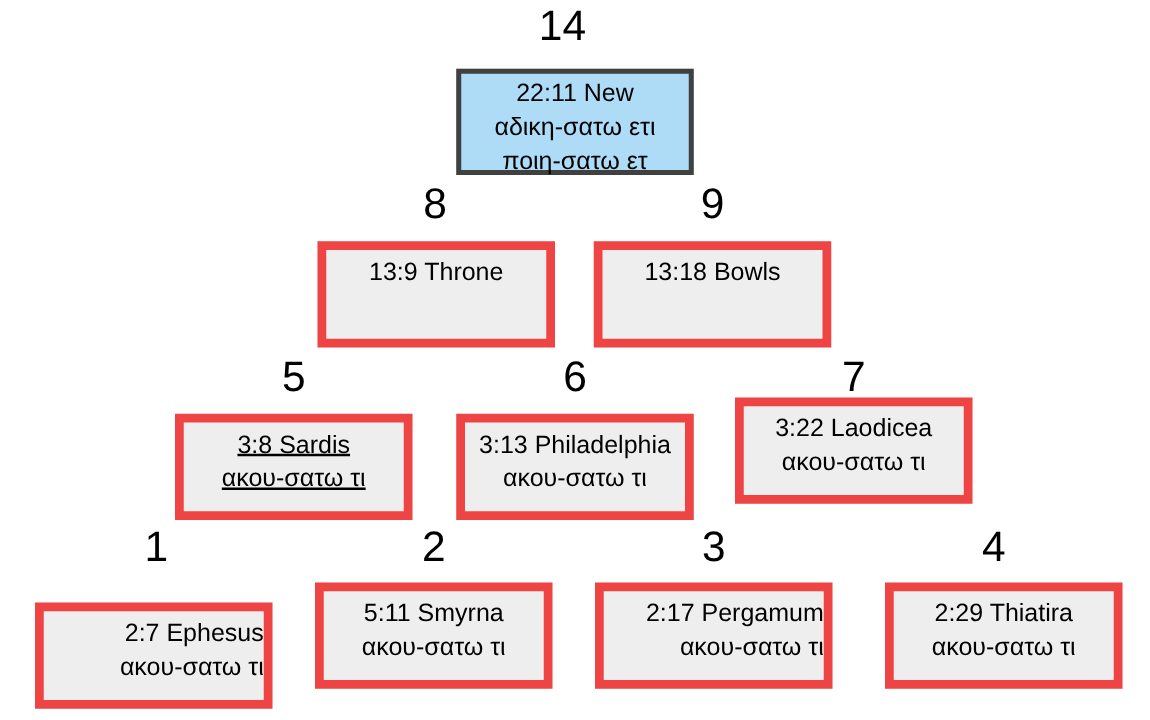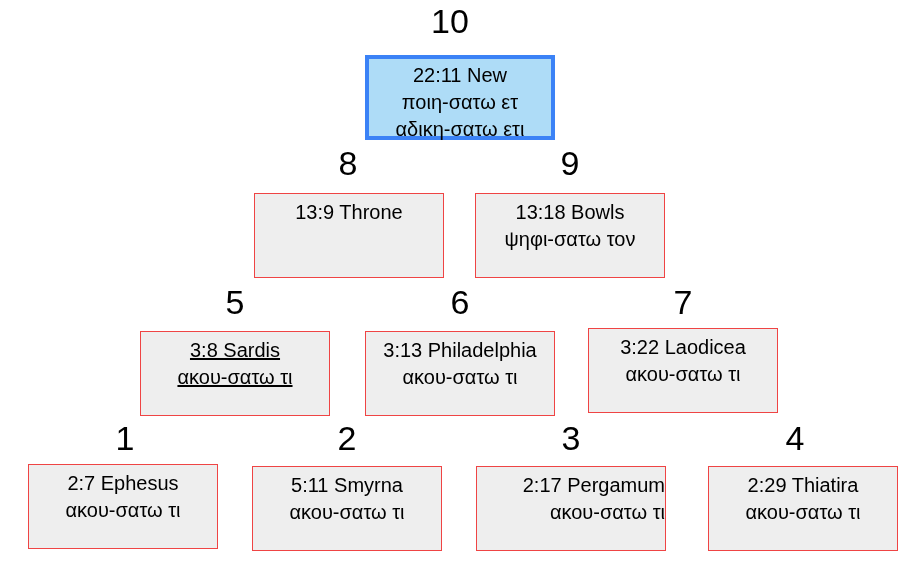--- a/index.html
+++ b/index.html
@@ -22,77 +22,76 @@
     line-height: 38px;
     color: #000000;
     white-space: nowrap;
   }
   .box {
     position: absolute;
     width: 190px;
     height: 85px;
     box-sizing: border-box;
     background: #eeeeee;
-    border: 1px solid #ef4444;
+    border: 7px solid #ef4444;
     text-align: center;
     color: #000000;
     font-size: 20px;
     line-height: 27px;
     padding-top: 5px;
     white-space: nowrap;
   }
   .box.blue {
     background: #aedcf7;
-    border: 4px solid #3b82f6;
+    border: 4px solid #404040;
     padding-top: 3px;
   }
 </style>
 </head>
 <body>
 
 <div class="canvas">
 
-  <div class="num" style="left:450px; top:2px;">10</div>
+  <div class="num" style="left:450px; top:2px;">14</div>
   <div class="box blue" style="left:365px; top:55px;">
     <div>22:11 New</div>
+    <div>αδικη-σατω ετι</div>
     <div>ποιη-σατω ετ</div>
-    <div>αδικη-σατω ετι</div>
   </div>
 
   <div class="num" style="left:348px; top:144px;">8</div>
   <div class="box" style="left:254px; top:193px;">
     <div>13:9 Throne</div>
   </div>
 
   <div class="num" style="left:570px; top:144px;">9</div>
   <div class="box" style="left:475px; top:193px;text-align:center;">
     <div>13:18 Bowls</div>
-    <div>ψηφι-σατω τον</div>
   </div>
 
   <div class="num" style="left:235px; top:283px;">5</div>
   <div class="box" style="left:140px; top:331px;text-decoration:underline;">
     <div>3:8 Sardis</div>
     <div>ακου-σατω τι</div>
   </div>
 
   <div class="num" style="left:460px; top:283px;">6</div>
   <div class="box" style="left:365px; top:331px;">
     <div>3:13 Philadelphia</div>
     <div>ακου-σατω τι</div>
   </div>
 
   <div class="num" style="left:683px; top:283px;">7</div>
-  <div class="box" style="left:588px; top:328px;">
+  <div class="box" style="left:588px; top:318px;">
     <div>3:22 Laodicea</div>
     <div>ακου-σατω τι</div>
   </div>
 
   <div class="num" style="left:125px; top:419px;">1</div>
-  <div class="box" style="left:28px; top:464px;">
+  <div class="box" style="left:28px; top:482px;text-align:right;">
     <div>2:7 Ephesus</div>
     <div>ακου-σατω τι</div>
   </div>
 
   <div class="num" style="left:347px; top:419px;">2</div>
   <div class="box" style="left:252px; top:466px;">
     <div>5:11 Smyrna</div>
     <div>ακου-σατω τι</div>
   </div>
 

